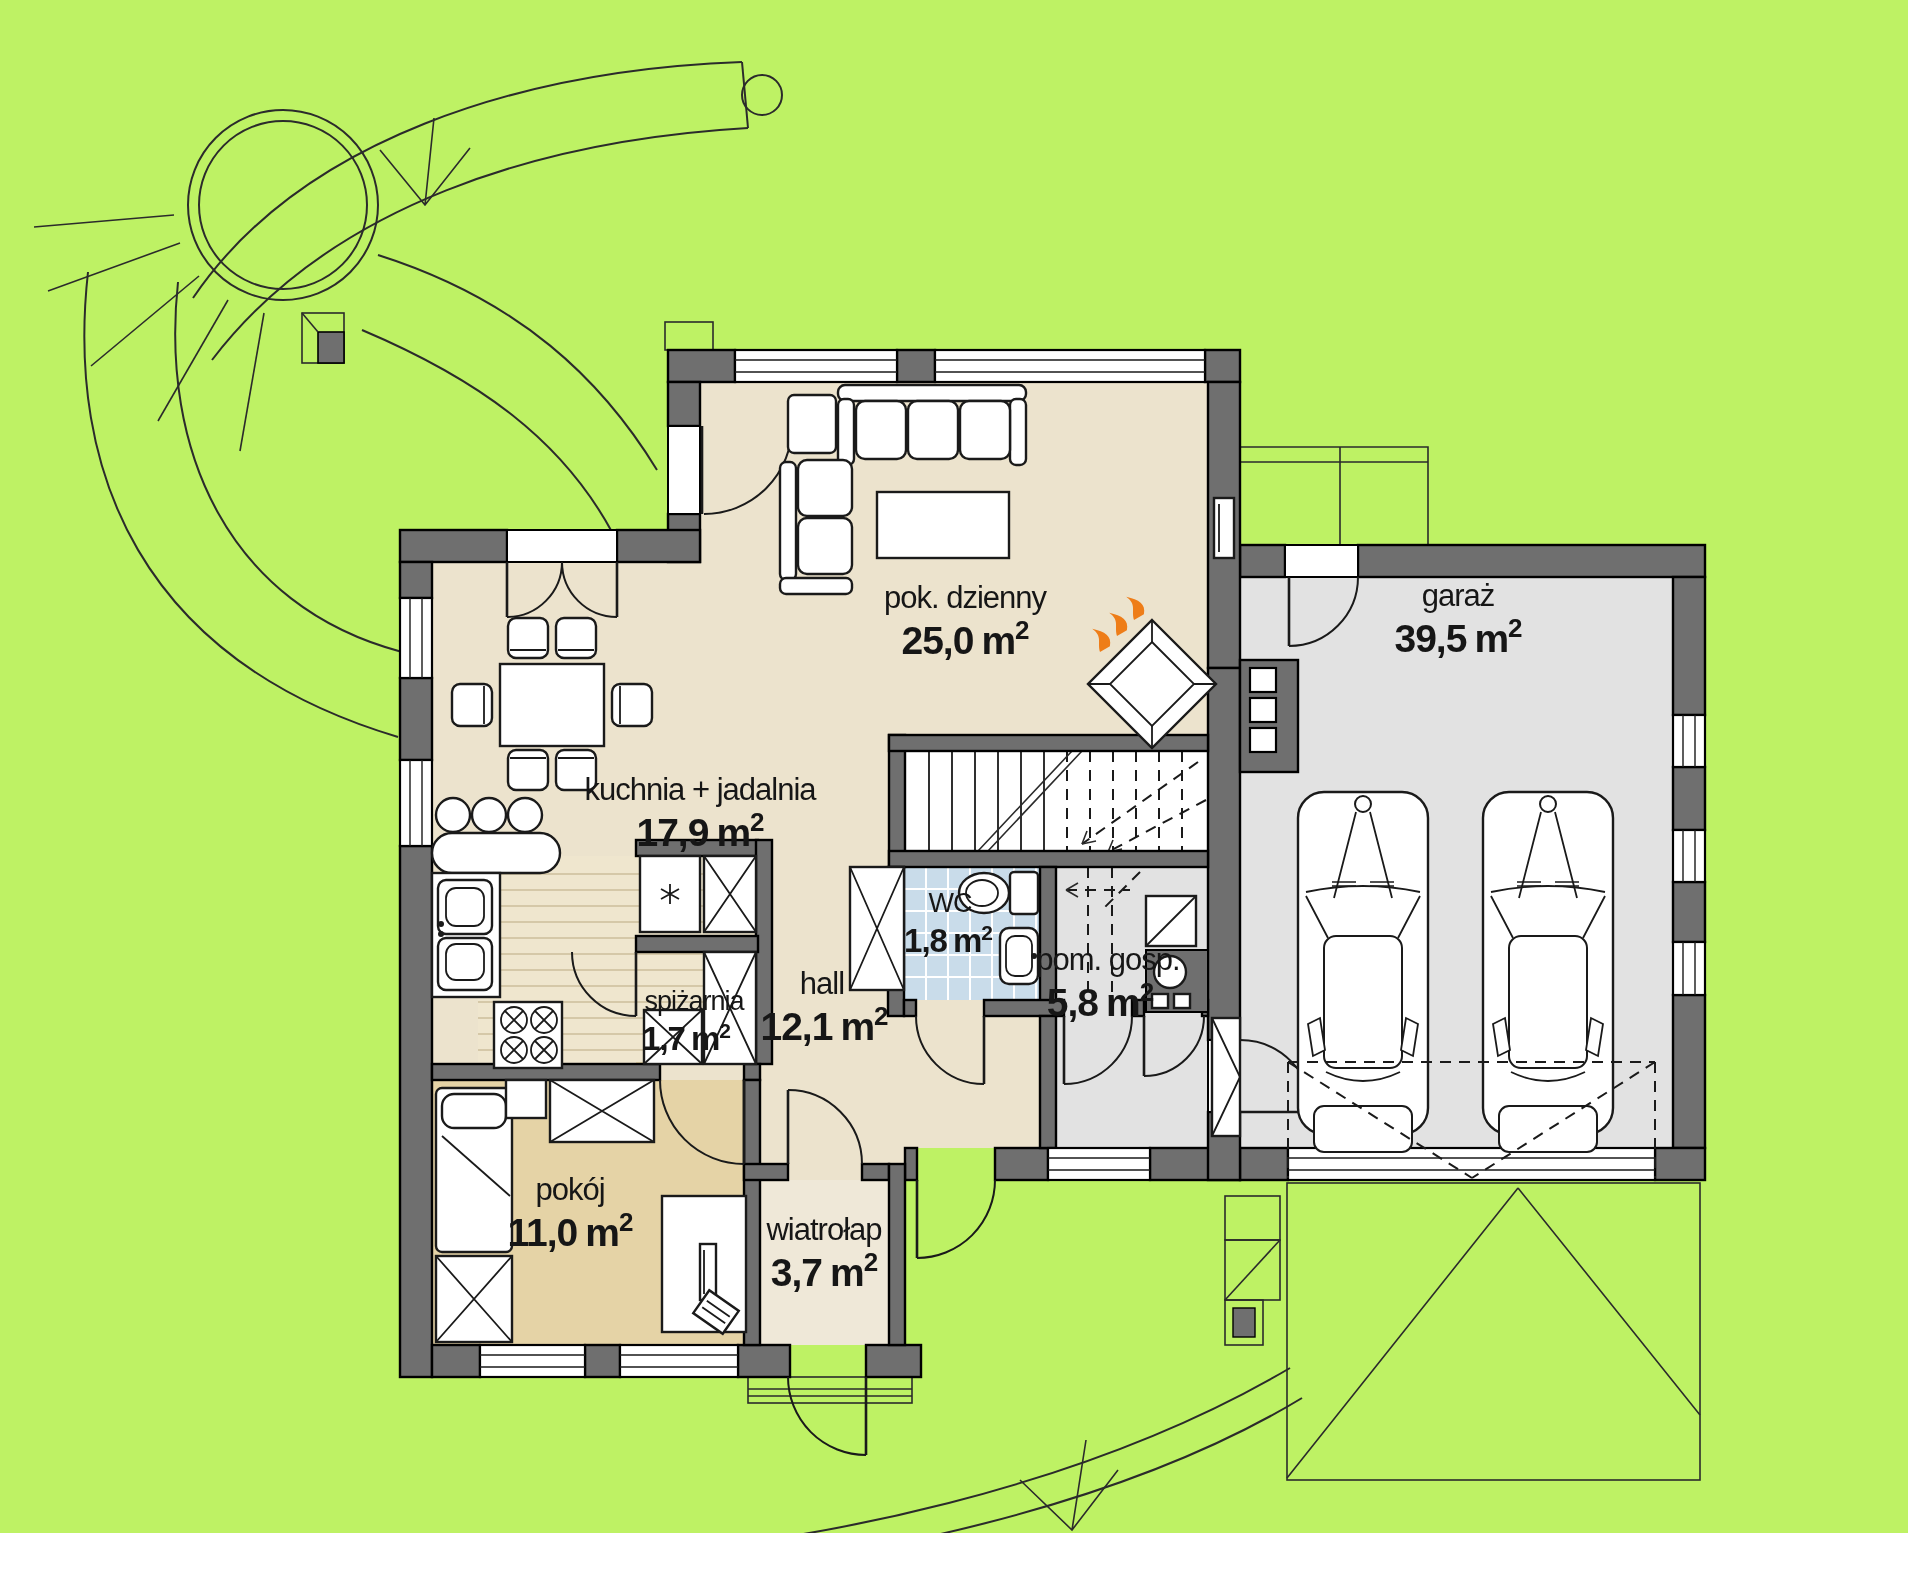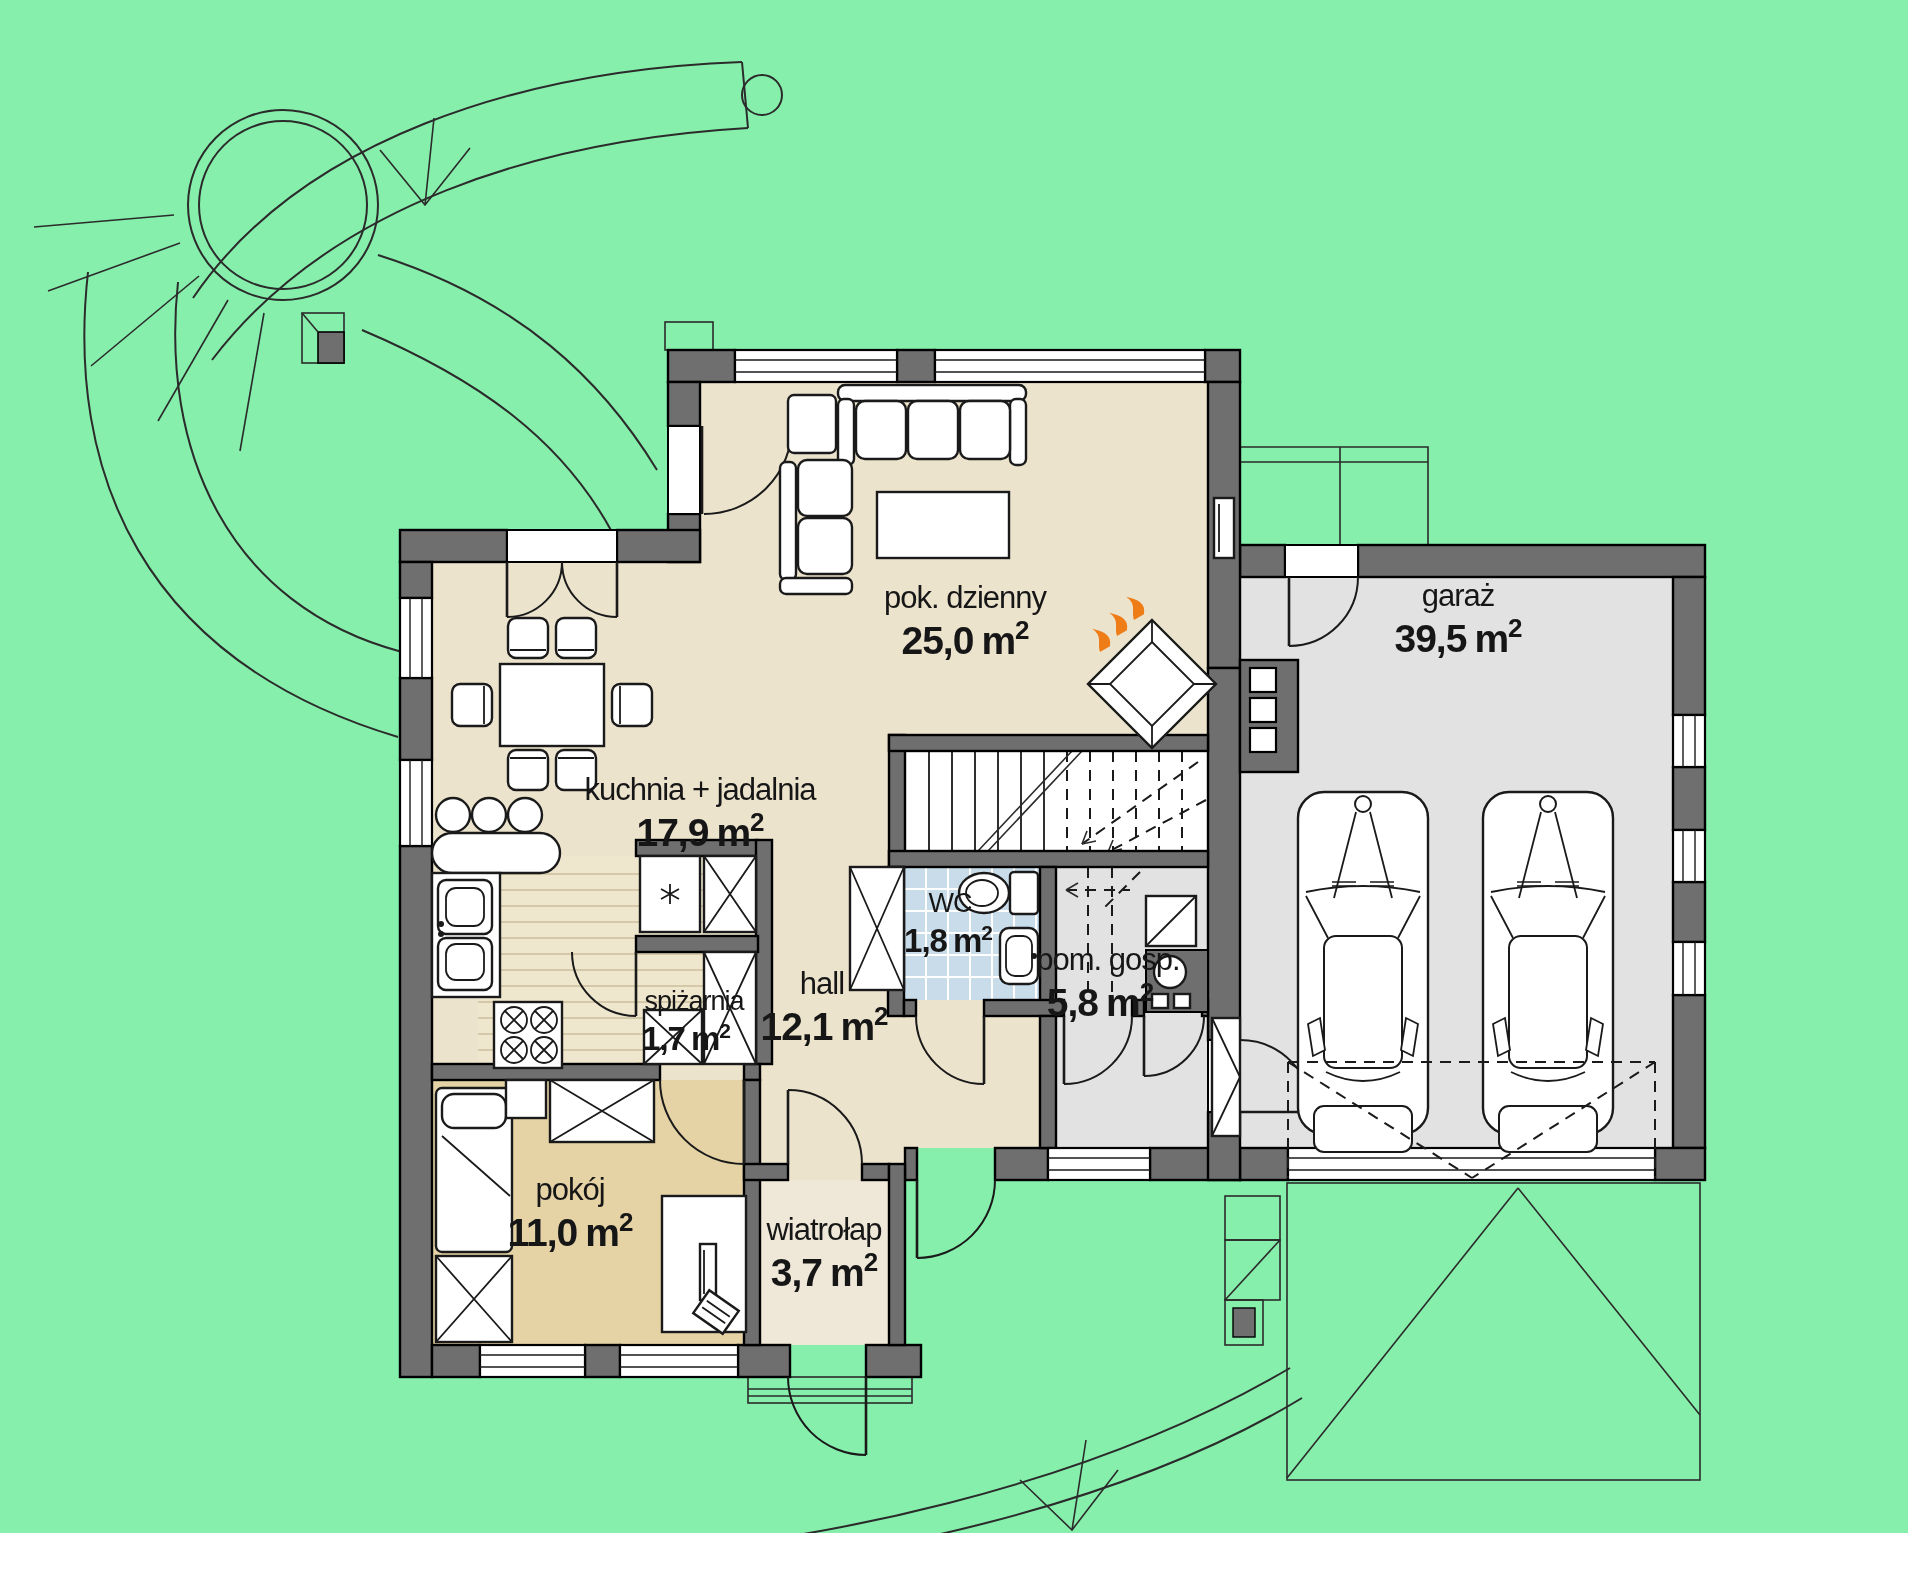--- a/index.html
+++ b/index.html
@@ -1,16 +1,16 @@
 <!DOCTYPE html>
 <html><head>
 <meta charset="utf-8">
 <style>
   html,body{margin:0;padding:0;background:#fff;}
-  .stage{width:1908px;height:1533px;position:relative;background:#86efac;}
+  .stage{width:1908px;height:1533px;position:relative;background:#bef264;}
   svg{display:block;}
   
   .ln{stroke:#2b2b2b;stroke-width:2;fill:none;}
   .ln15{stroke:#2b2b2b;stroke-width:1.6;fill:none;}
   .wall rect{stroke:#000;stroke-width:2.4;}
   .wall{fill:#6F6F6F;}
   .gap{fill:#fff;stroke:#000;stroke-width:2;}
   .win{fill:#fff;stroke:#000;stroke-width:2.2;}
   .winln{stroke:#1a1a1a;stroke-width:1.4;fill:none;}
   .furn{fill:#fff;stroke:#1a1a1a;stroke-width:2.4;}

